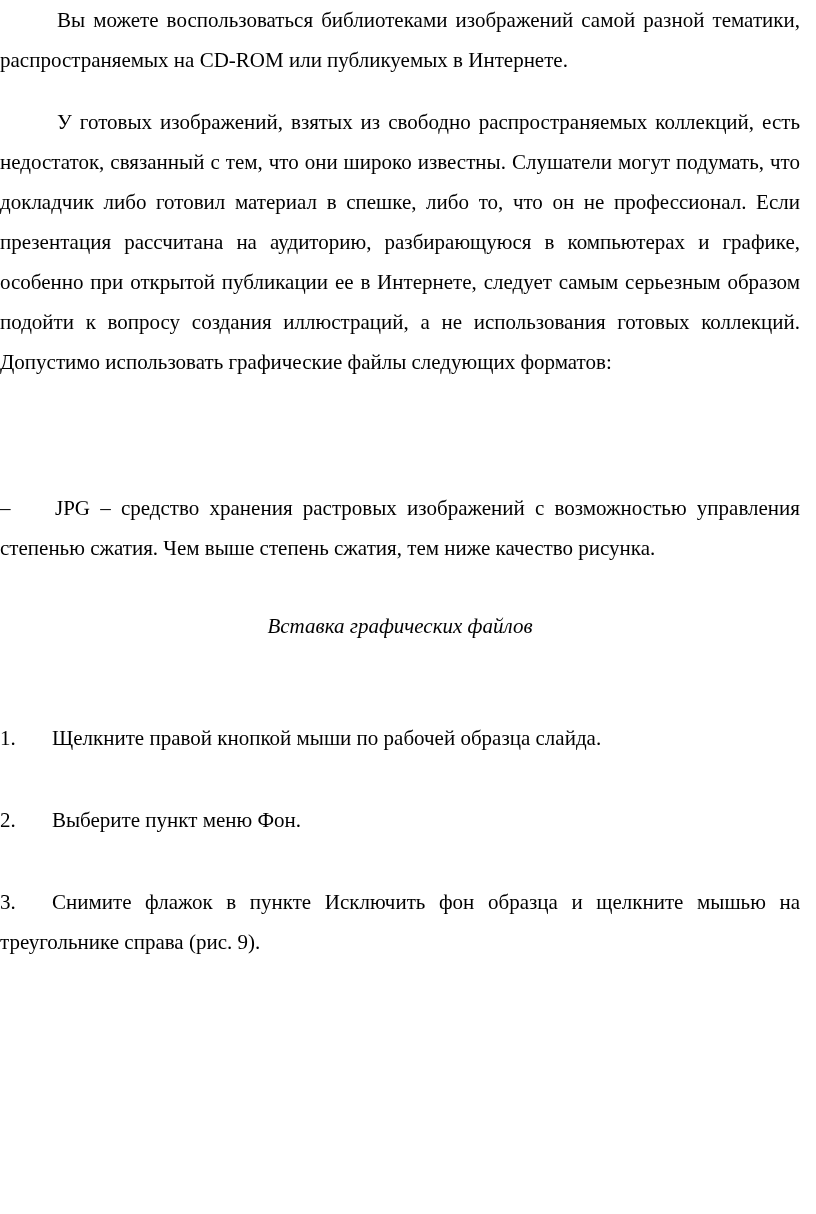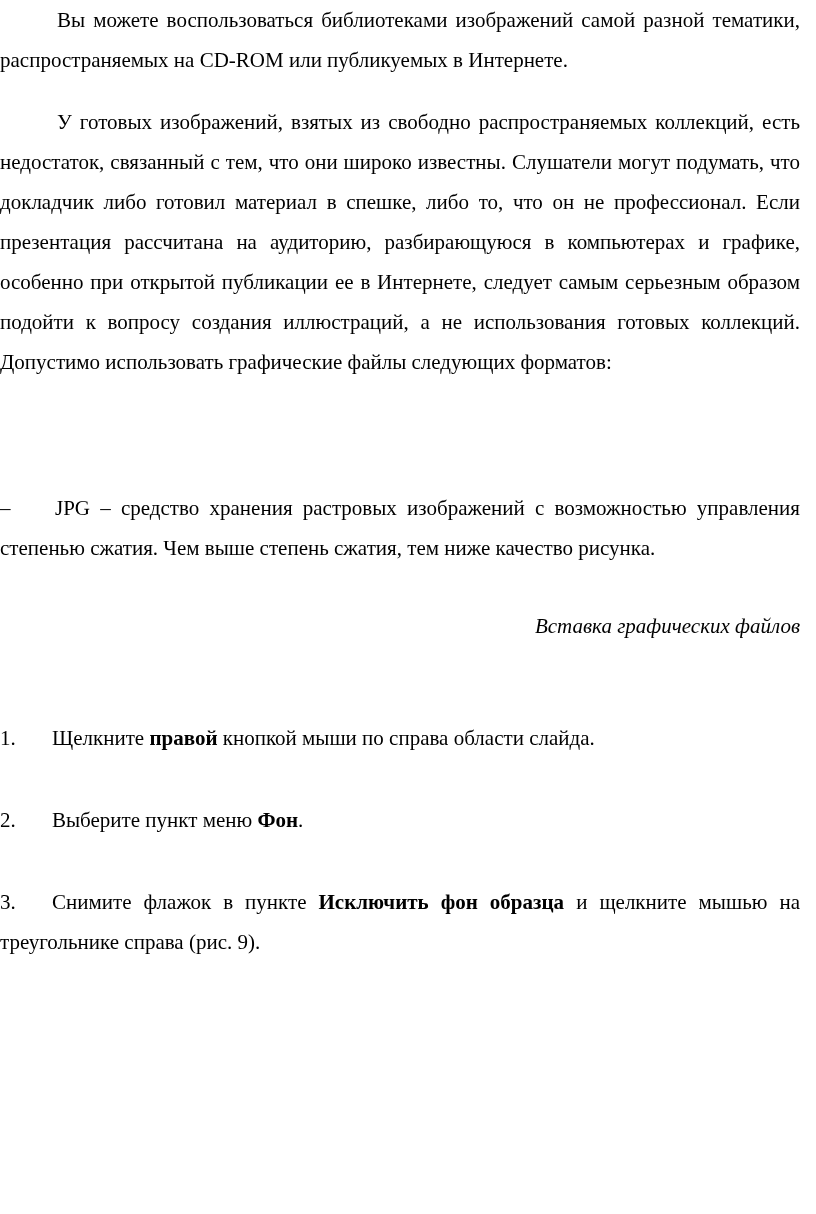--- a/index.html
+++ b/index.html
@@ -48,21 +48,21 @@
   .bullet-item .dash {
     display: inline-block;
     width: 55px;
     text-indent: 0;
   }
 
   .heading-italic {
     font-size: 21px;
     line-height: 40px;
     font-style: italic;
-    text-align: right;
+    text-align: center;
     margin: 0;
     text-indent: 0;
   }
 
   .num-item {
     font-size: 21px;
     line-height: 40px;
     text-align: justify;
     text-justify: inter-word;
     margin: 0;
@@ -72,21 +72,21 @@
   .num-item .marker {
     display: inline-block;
     width: 52px;
     text-indent: 0;
   }
 
   .num-item.last-num {
     text-align: justify;
   }
 
-  b, .bold { font-weight: bold; }
+  b, .bold { font-weight: normal; }
 
   
   .gap-sm { height: 22px; }
   .gap-md { height: 30px; }
   .gap-lg { height: 38px; }
   .gap-xl { height: 42px; }
 </style>
 </head>
 <body>
 
@@ -110,21 +110,21 @@
 
   <div class="gap-lg"></div>
 
   <p class="heading-italic">Вставка графических файлов</p>
 
   <div class="gap-md"></div>
 
 
   <div class="gap-xl"></div>
 
-  <p class="num-item"><span class="marker">1.</span><span>Щелкните </span><b>правой</b><span> кнопкой мыши по справа области слайда.</span></p>
+  <p class="num-item"><span class="marker">1.</span><span>Щелкните </span><b>правой</b><span> кнопкой мыши по рабочей образца слайда.</span></p>
 
   <div class="gap-xl"></div>
 
   <p class="num-item"><span class="marker">2.</span><span>Выберите пункт меню </span><b>Фон</b><span>.</span></p>
 
   <div class="gap-xl"></div>
 
   <p class="num-item last-num"><span class="marker">3.</span><span>Снимите флажок в пункте </span><b>Исключить фон образца</b><span> и щелкните мышью на треугольнике справа (рис. 9).</span></p>
 
 </div>

